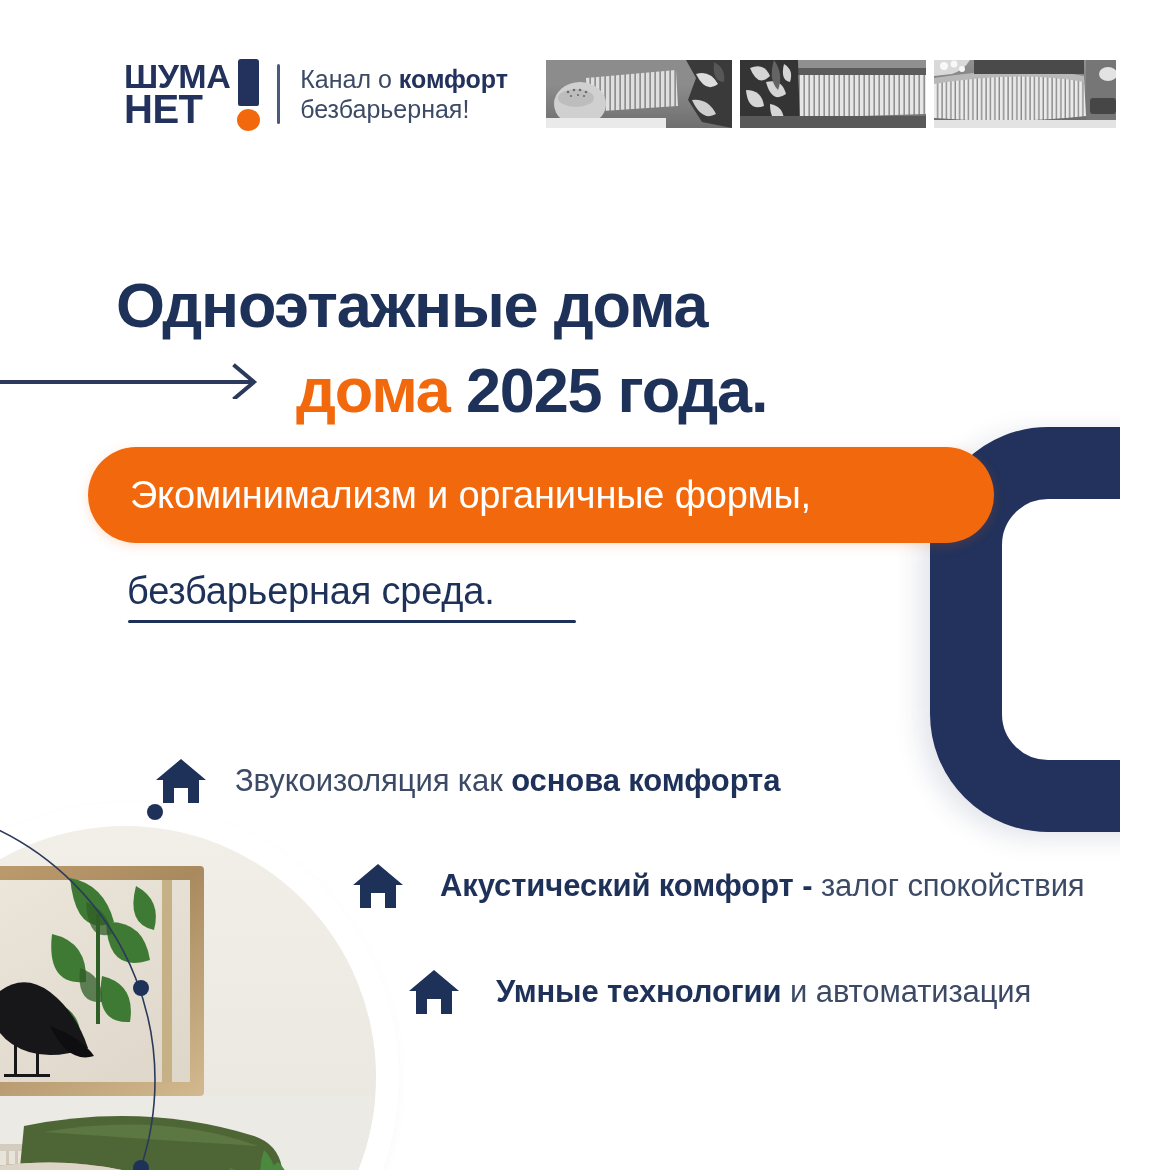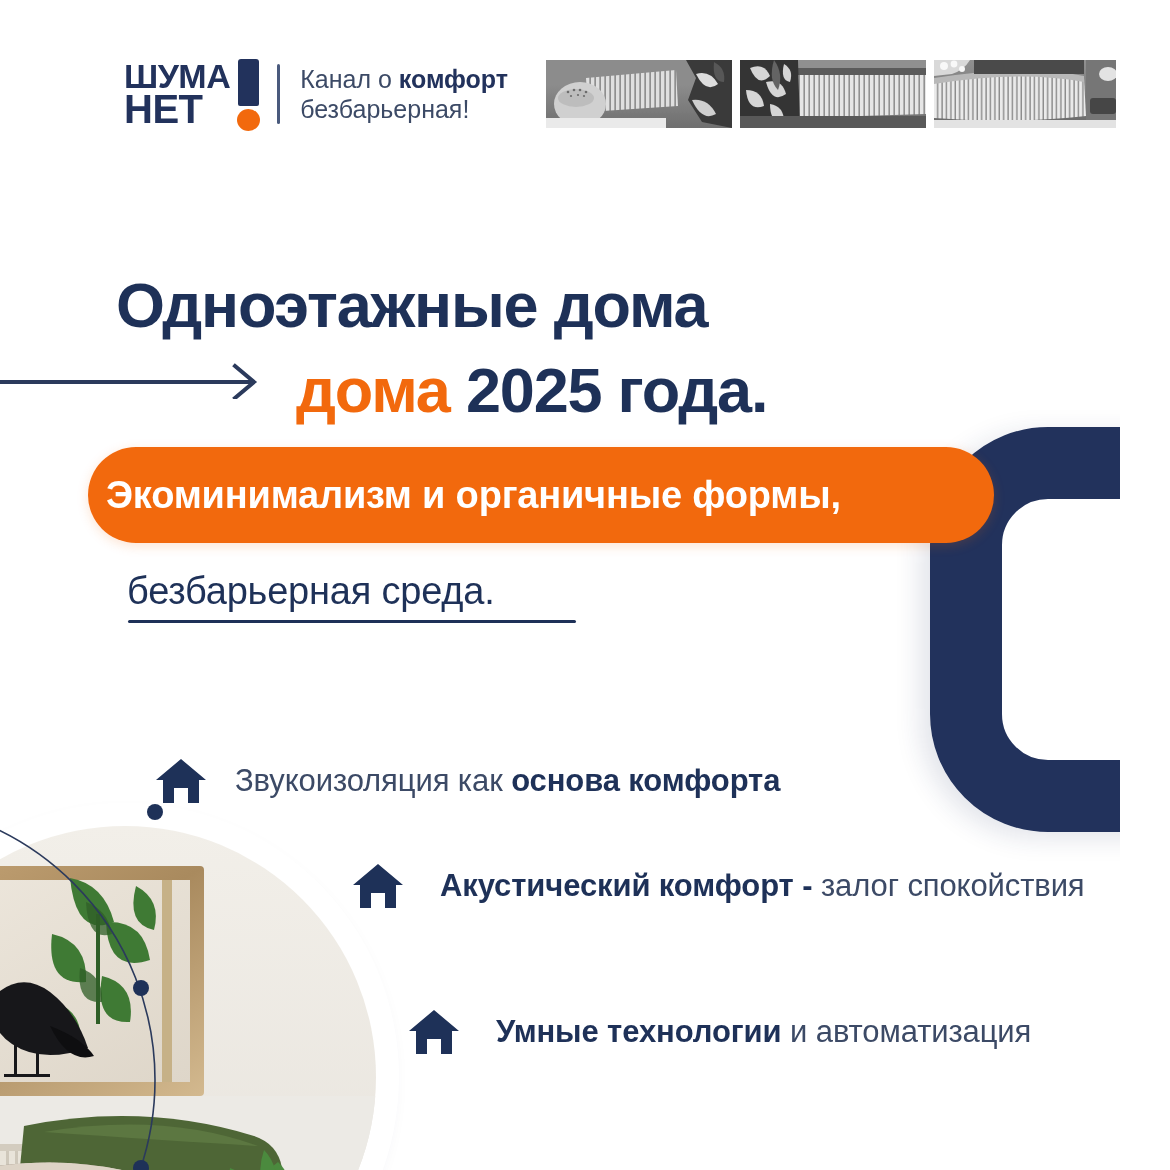--- a/index.html
+++ b/index.html
@@ -80,23 +80,23 @@
   
   .pill{
     position:absolute;left:88px;top:447px;
     width:906px;height:96px;
     background:#F2690D;border-radius:48px;
     z-index:10;
     display:flex;align-items:center;
     box-shadow:0 3px 12px rgba(242,105,13,.18);
   }
   .pill-text{
-    color:#ffffff;font-size:38px;font-weight:700;
+    color:#ffffff;font-size:38px;font-weight:400;
     font-family:"Liberation Sans",sans-serif;
-    padding-left:18px;letter-spacing:-0.2px;white-space:nowrap;
+    padding-left:42px;letter-spacing:-0.2px;white-space:nowrap;
   }
 
   
   .subline{
     position:absolute;left:127px;top:570px;z-index:10;
     font-size:38px;color:#1E3158;font-family:"Liberation Sans",sans-serif;
     letter-spacing:-0.2px;white-space:nowrap;
   }
   .sub-underline{
     position:absolute;left:128px;top:620px;width:448px;height:3px;
@@ -117,21 +117,21 @@
   }
   .photo-inner svg{display:block;width:100%;height:100%;}
 
   
   .arc{position:absolute;left:-165px;top:790px;width:600px;height:580px;z-index:8;pointer-events:none;}
 
   
   .bullet{position:absolute;display:flex;align-items:center;z-index:12;}
   .b1{left:155px;top:757px;}
   .b2{left:352px;top:862px;}
-  .b3{left:408px;top:1008px;}
+  .b3{left:408px;top:968px;}
   .house{width:52px;height:48px;flex:0 0 auto;}
   .house svg{display:block;width:100%;height:100%;}
   .b-text{
     margin-left:28px;font-size:31px;color:#3c4a66;
     font-family:"Liberation Sans",sans-serif;white-space:nowrap;letter-spacing:-0.1px;
   }
   .b-text b{color:#1E3158;font-weight:bold;}
   .b2 .b-text{margin-left:36px;}
   .b3 .b-text{margin-left:36px;}
 </style>

